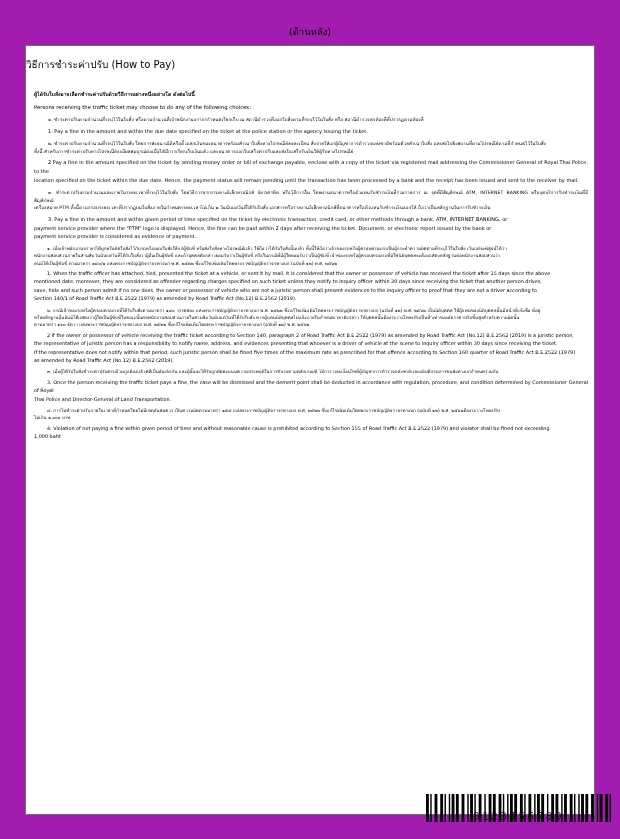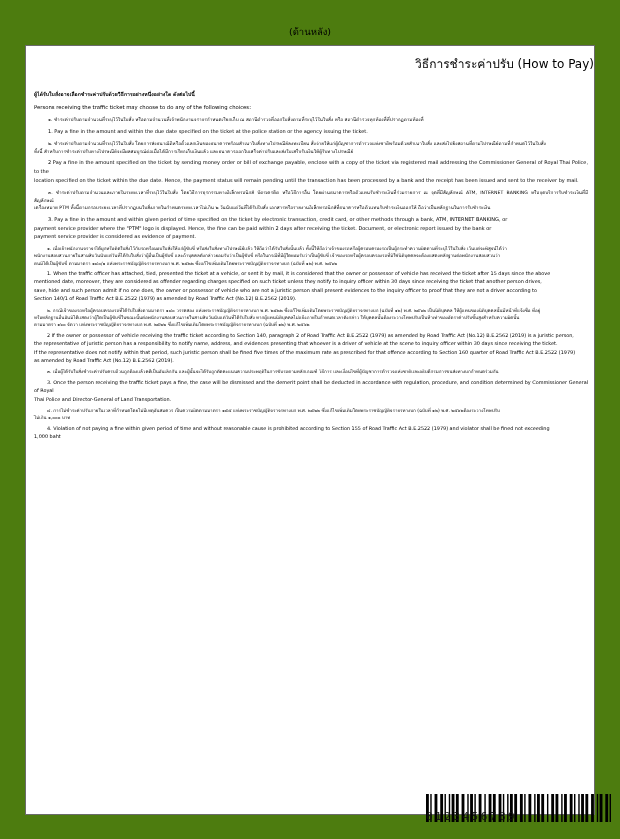--- a/index.html
+++ b/index.html
@@ -13,21 +13,21 @@
     font-family: "DejaVu Sans", "Liberation Sans", sans-serif;
     color: #000000;
     overflow: hidden;
     position: relative;
   }
   .page {
     position: absolute;
     left: 0; top: 0;
     width: 620px;
     height: 839px;
-    background: #4d7c0f;
+    background: #a21caf;
   }
   .page-label {
     position: absolute;
     left: 0;
     top: 26px;
     width: 620px;
     text-align: center;
     font-size: 9.5px;
     line-height: 12px;
     color: #000;
@@ -36,22 +36,22 @@
     position: absolute;
     left: 25px;
     top: 45px;
     width: 570px;
     height: 770px;
     border: 1px solid #6b6b6b;
     box-sizing: border-box;
     background: #fff;
   }
   .section-title {
-    text-align: right;
-    font-size: 12px;
+    text-align: left;
+    font-size: 10px;
     line-height: 11px;
     margin-top: 12px;
     margin-bottom: 0;
     color: #000;
   }
   .howto-title { margin-top: 13px; }
   .warn-title  { margin-top: 26px; }
 
   .body-area {
     padding: 0 6px 0 8px;
@@ -122,20 +122,21 @@
   .barcode-bars {
     display: block;
     width: 185px;
     height: 28px;
   }
   .barcode-digits {
     position: absolute;
     left: 0;
     top: 16px;
     width: 185px;
+    text-align: center;
     font-family: "DejaVu Sans Mono", "Liberation Mono", monospace;
     font-size: 11px;
     letter-spacing: 2.5px;
     color: #111;
     opacity: 0.92;
   }
 </style>
 </head>
 <body>
 

